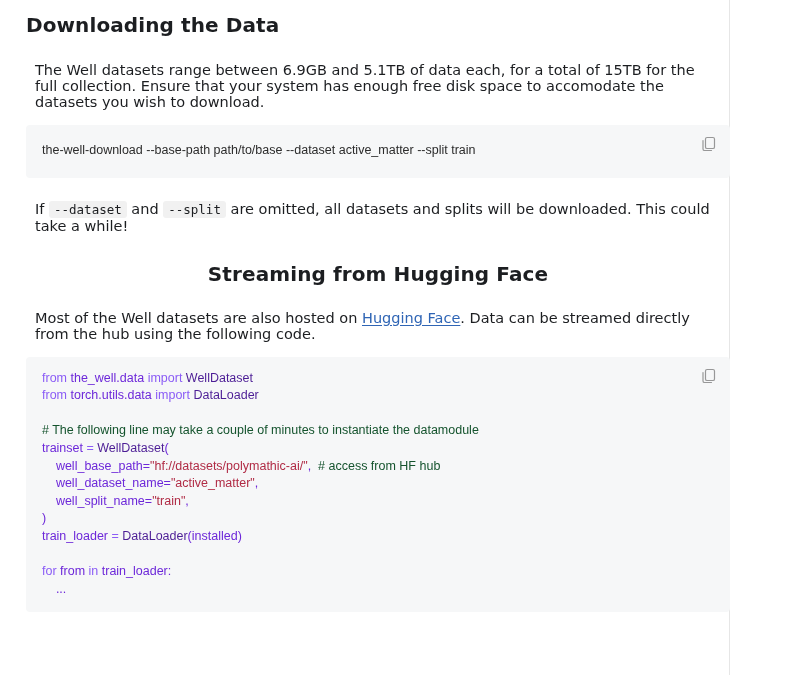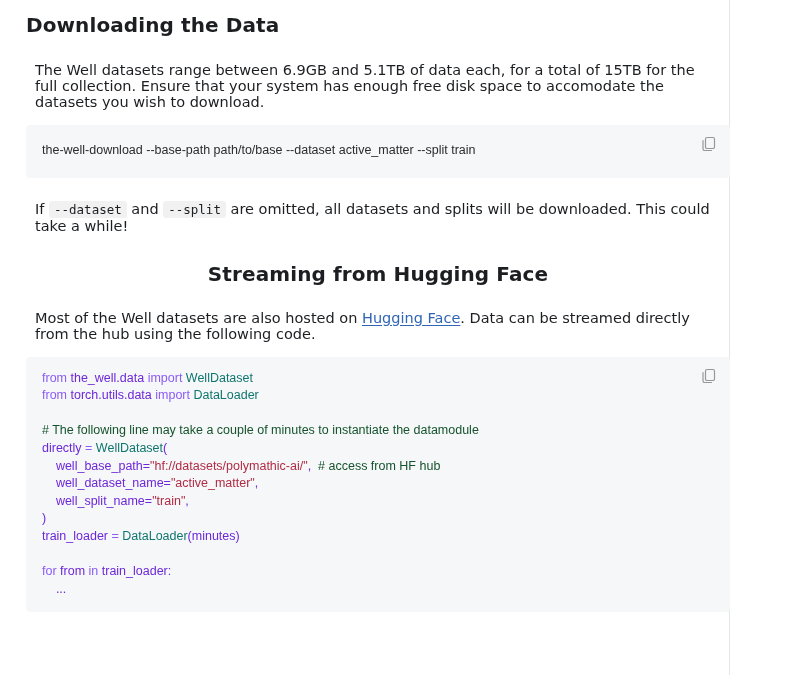--- a/index.html
+++ b/index.html
@@ -92,21 +92,21 @@
     right: 12px;
     width: 18px;
     height: 18px;
     opacity: 0.55;
     cursor: pointer;
   }
   .copy-btn svg { display: block; }
 
   
   .kw  { color: #8b5cf6; }   
-  .cls { color: #0f766e; }   
+  .cls { color: #4c1d95; }   
   .str { color: #b02b45; }   
   .cm  { color: #14532d; }   
   .fn  { color: #6d28d9; }
 </style>
 </head>
 <body>
 
 <div class="page">
 
   <div class="right-rule"></div>
@@ -141,26 +141,26 @@
   <p class="p-most">
     <span>Most of the Well datasets are also hosted on</span>
     <a class="link" href="#">Hugging Face</a><span>. Data can be streamed directly from the hub using the following code.</span>
   </p>
 
   <div class="codeblock">
     <pre id="stream-code"><span class="kw">from </span><span class="fn">the_well.data </span><span class="kw">import </span><span class="cls">WellDataset</span>
 <span class="kw">from </span><span class="fn">torch.utils.data </span><span class="kw">import </span><span class="cls">DataLoader</span>
 
 <span class="cm"># The following line may take a couple of minutes to instantiate the datamodule</span>
-<span class="fn">directly </span><span class="kw">= </span><span class="cls">WellDataset</span><span class="fn">(</span>
+<span class="fn">trainset </span><span class="kw">= </span><span class="cls">WellDataset</span><span class="fn">(</span>
 <span class="fn">    well_base_path=</span><span class="str">"hf://datasets/polymathic-ai/"</span><span class="fn">,  </span><span class="cm"># access from HF hub</span>
 <span class="fn">    well_dataset_name=</span><span class="str">"active_matter"</span><span class="fn">,</span>
 <span class="fn">    well_split_name=</span><span class="str">"train"</span><span class="fn">,</span>
 <span class="fn">)</span>
-<span class="fn">train_loader </span><span class="kw">= </span><span class="cls">DataLoader</span><span class="fn">(minutes)</span>
+<span class="fn">train_loader </span><span class="kw">= </span><span class="cls">DataLoader</span><span class="fn">(installed)</span>
 
 <span class="kw">for </span><span class="fn">from </span><span class="kw">in </span><span class="fn">train_loader:</span>
 <span class="fn">    ...</span></pre>
     <span class="copy-btn">
       <svg width="18" height="18" viewBox="0 0 18 18" fill="none" xmlns="http://www.w3.org/2000/svg">
         <rect x="5.5" y="2.5" width="9" height="11" rx="1.6" stroke="#4a4a4a" stroke-width="1.2"></rect>
         <path d="M11.5 15.5H4.6A1.6 1.6 0 0 1 3 13.9V5.6" stroke="#4a4a4a" stroke-width="1.2" stroke-linecap="round"></path>
       </svg>
     </span>
   </div>

